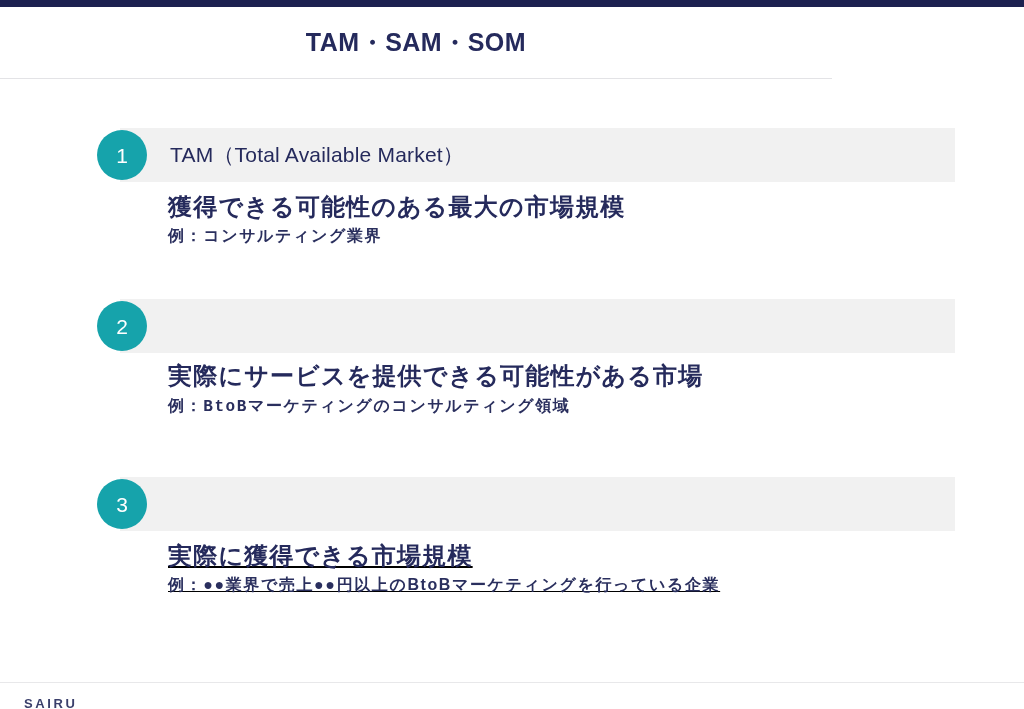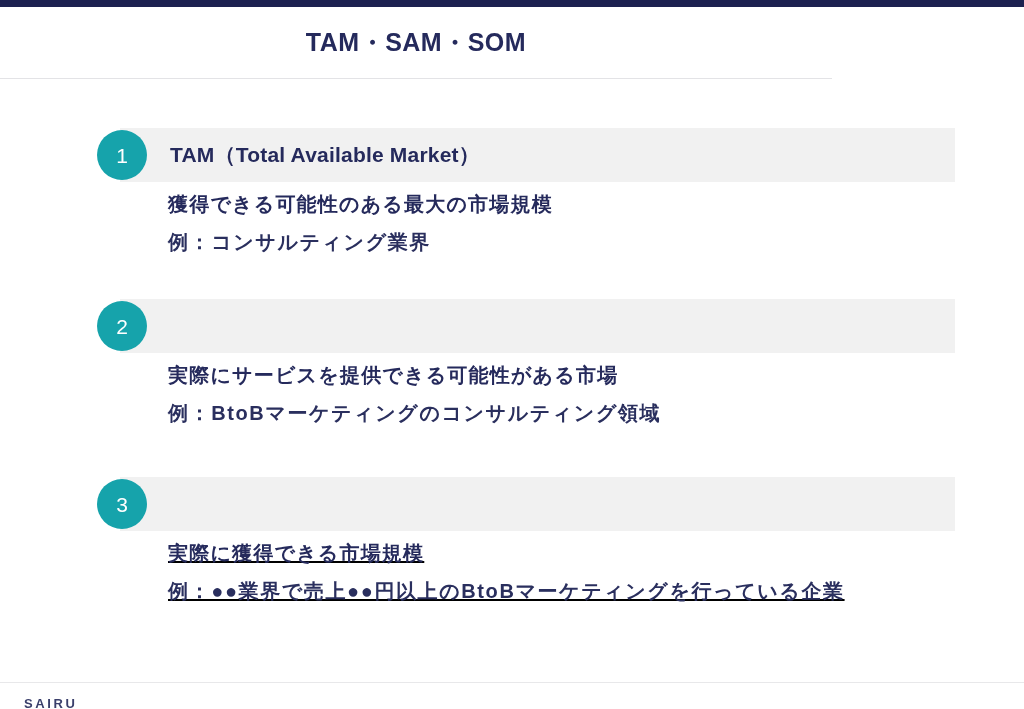--- a/index.html
+++ b/index.html
@@ -90,51 +90,51 @@
     line-height: 1;
   }
   .row-title {
     position: absolute;
     left: 170px;
     top: 0;
     height: 54px;
     display: flex;
     align-items: center;
     font-size: 21px;
-    font-weight: bold;
+    font-weight: normal;
     color: #252a5c;
     white-space: pre;
     letter-spacing: 0.2px;
   }
 
   .row-body {
     position: absolute;
     left: 168px;
     width: 820px;
   }
   .body-main {
-    font-size: 20px;
+    font-size: 24px;
     font-weight: bold;
     color: #252a5c;
     letter-spacing: 1.2px;
     line-height: 1.25;
     white-space: pre;
   }
   .body-example {
-    margin-top: 12px;
-    font-size: 20px;
+    margin-top: 4px;
+    font-size: 16px;
     font-weight: bold;
     color: #2a2f5e;
     letter-spacing: 1.6px;
     line-height: 1.3;
     white-space: pre;
   }
 
   .s1-body { top: 64px; }
-  .s2-body { top: 64px; }
+  .s2-body { top: 64px; font-family: Liberation Mono, monospace; }
   .s3-body { top: 64px; text-decoration: underline; }
 
   
   .footer {
     position: absolute;
     left: 0;
     top: 669px;
     width: 1024px;
     height: 40px;
     border-top: 1px solid #e8e8ea;

